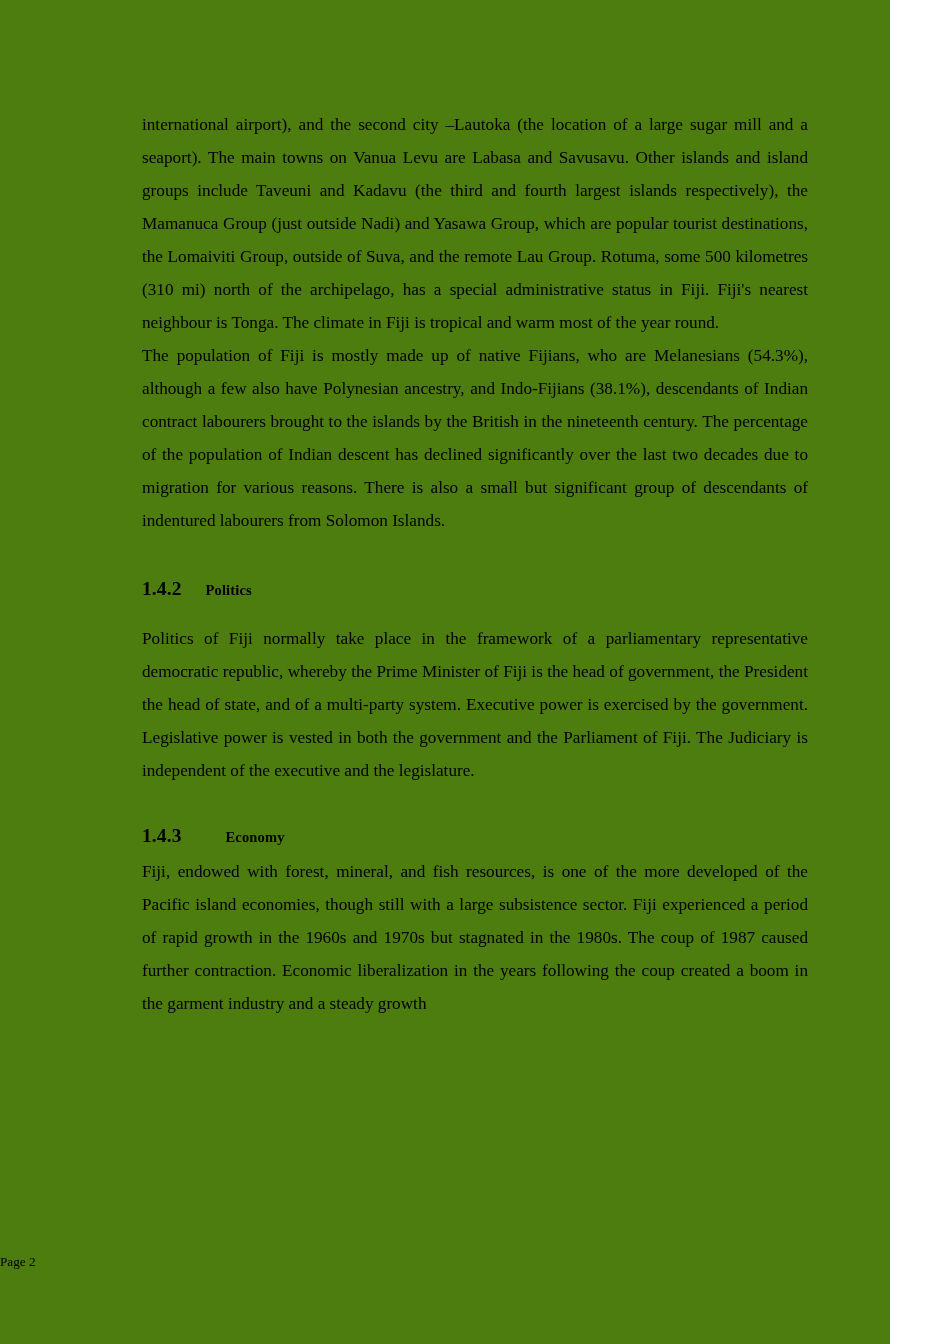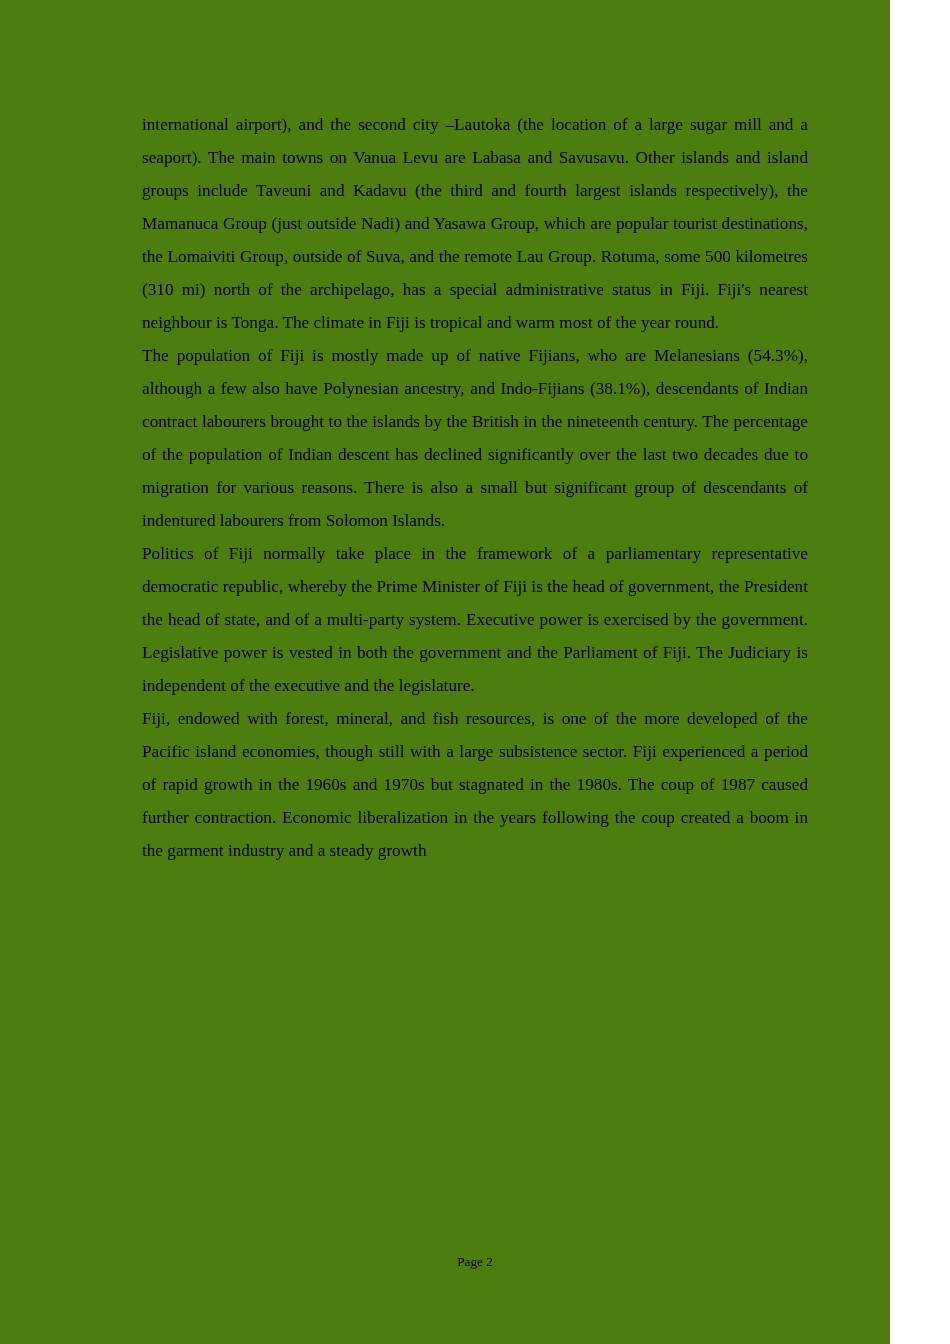--- a/index.html
+++ b/index.html
@@ -60,41 +60,46 @@
   .tab-lg { display: inline-block; width: 44px; }
 
   .sec-politics { margin-top: 36px; margin-bottom: 18px; }
   .sec-economy  { margin-top: 33px; margin-bottom: 4px; }
 
   .footer {
     position: absolute;
     left: 0;
     top: 1252px;
     width: 950px;
-    text-align: center;
     font-size: 13.2px;
     line-height: 20px;
     color: #000000;
   }
 </style>
 </head>
 <body>
 
 <div class="page">
 
   <div class="content">
 
     <p class="body-text">international airport), and the second city –Lautoka (the location of a large sugar mill and a seaport). The main towns on Vanua Levu are Labasa and Savusavu. Other islands and island groups include Taveuni and Kadavu (the third and fourth largest islands respectively), the Mamanuca Group (just outside Nadi) and Yasawa Group, which are popular tourist destinations, the Lomaiviti Group, outside of Suva, and the remote Lau Group. Rotuma, some 500 kilometres (310 mi) north of the archipelago, has a special administrative status in Fiji. Fiji's nearest neighbour is Tonga. The climate in Fiji is tropical and warm most of the year round.</p>
 
     <p class="body-text">The population of Fiji is mostly made up of native Fijians, who are Melanesians (54.3%), although a few also have Polynesian ancestry, and Indo-Fijians (38.1%), descendants of Indian contract labourers brought to the islands by the British in the nineteenth century. The percentage of the population of Indian descent has declined significantly over the last two decades due to migration for various reasons. There is also a small but significant group of descendants of indentured labourers from Solomon Islands.</p>
 
+    <h2 class="heading sec-politics">
+      <span class="h-num">1.4.2</span><span class="tab-sm"></span><span class="h-title">Politics</span>
+    </h2>
 
     <p class="body-text">Politics of Fiji normally take place in the framework of a parliamentary representative democratic republic, whereby the Prime Minister of Fiji is the head of government, the President the head of state, and of a multi-party system. Executive power is exercised by the government. Legislative power is vested in both the government and the Parliament of Fiji. The Judiciary is independent of the executive and the legislature.</p>
 
 
+    <h2 class="heading sec-economy">
+      <span class="h-num">1.4.3</span><span class="tab-lg"></span><span class="h-title">Economy</span>
+    </h2>
 
     <p class="body-text">Fiji, endowed with forest, mineral, and fish resources, is one of the more developed of the Pacific island economies, though still with a large subsistence sector. Fiji experienced a period of rapid growth in the 1960s and 1970s but stagnated in the 1980s. The coup of 1987 caused further contraction. Economic liberalization in the years following the coup created a boom in the garment industry and a steady growth</p>
 
   </div>
 
   <div class="footer">Page 2</div>
 
 </div>
 
 </body></html>

